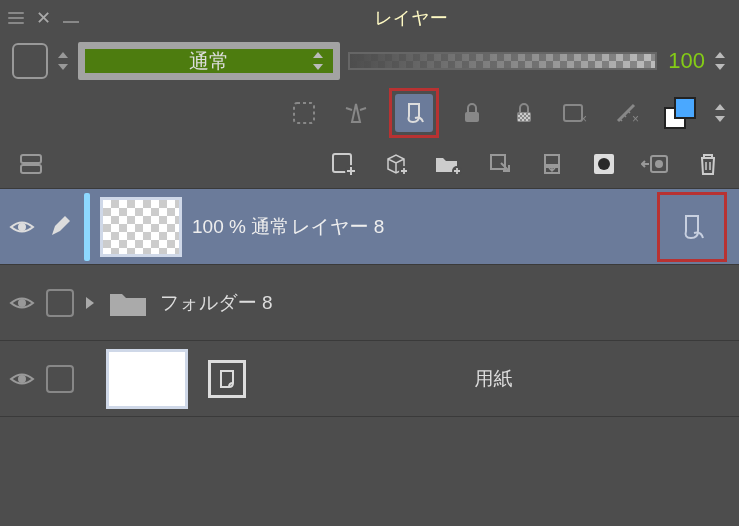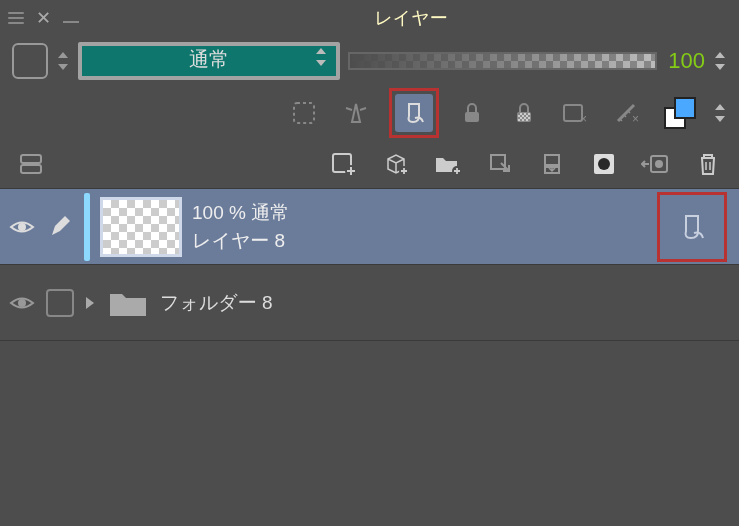--- a/index.html
+++ b/index.html
@@ -7,21 +7,21 @@
 .titlebar{height:36px;display:flex;align-items:center;padding:0 8px;gap:12px}
 .menu-icon{width:16px;height:12px;display:flex;flex-direction:column;justify-content:space-between}
 .menu-icon span{height:2px;background:#888;border-radius:1px}
 .close-x{color:#aaa;font-size:18px;cursor:pointer}
 .minimize{width:16px;height:2px;background:#888;margin-top:8px}
 .title{flex:1;text-align:center;font-size:18px;color:#fef9c3}
 .controls-row{height:50px;display:flex;align-items:center;gap:8px;padding:0 12px}
 .shape-box{width:36px;height:36px;border:2px solid #999;border-radius:6px;background:#4d4d4d}
 .stepper{display:flex;flex-direction:column;gap:2px}
 .stepper svg{display:block}
-.blend-dropdown{flex:0 0 262px;height:38px;background:#0f766e;border:4px solid #a3a3a3;border-radius:2px;display:flex;justify-content:center;position:relative;font-size:20px;color:#ddd}
+.blend-dropdown{flex:0 0 262px;height:38px;background:#4d7c0f;border:7px solid #a3a3a3;border-radius:2px;display:flex;align-items:center;justify-content:center;position:relative;font-size:20px;color:#ddd}
 .blend-dropdown .stepper{position:absolute;right:8px}
 .opacity-slider{flex:1;height:18px;background:repeating-conic-gradient(#888 0 25%,#bbb 0 50%) 0 0/14px 14px;border:2px solid #666;position:relative}
 .opacity-slider::after{content:'';position:absolute;left:0;top:0;bottom:0;width:99%;background:linear-gradient(to right,#4d4d4d,transparent)}
 .opacity-val{font-size:22px;color:#84cc16;min-width:40px;text-align:right}
 .toolbar-row{height:54px;display:flex;align-items:center;justify-content:flex-end;gap:14px;padding:0 12px}
 .tool-btn{width:38px;height:38px;display:flex;align-items:center;justify-content:center;color:#888;border-radius:3px}
 .tool-btn.active{background:#6b7b9a;color:#ddd}
 .red-box{border:3px solid #b83232;padding:3px}
 .color-swatch{position:relative;width:32px;height:32px}
 .color-swatch .front{position:absolute;width:22px;height:22px;background:#4aa8ff;border:2px solid #222;top:0;right:0}
@@ -31,21 +31,21 @@
 .layer-list{border-top:1px solid #3a3a3a}
 .layer{display:flex;align-items:center;height:76px;border-bottom:1px solid #3a3a3a;padding:0 8px;gap:10px}
 .layer.selected{background:#6b7b9a}
 .eye{width:28px;color:#999;display:flex;justify-content:center}
 .layer.selected .eye{color:#ddd}
 .pencil-box,.checkbox{width:28px;height:28px;border:2px solid #888;border-radius:4px;display:flex;align-items:center;justify-content:center}
 .pencil-box{border:none}
 .sel-bar{width:6px;height:68px;background:#8dd8ff;border-radius:2px}
 .thumb{width:82px;height:60px;border:3px solid #cfd8e8;background:repeating-conic-gradient(#ccc 0 25%,#fff 0 50%) 0 0/16px 16px}
 .thumb.white{background:#fff}
-.layer-text{display:flex;flex-direction:column;gap:2px;font-size:19px;color:#eee;flex:1}
+.layer-text{display:flex;gap:2px;font-size:19px;color:#eee;flex:1}
 .layer:not(.selected) .layer-text{color:#ddd}
 .folder-icon{color:#aaa}
 .expand{color:#aaa;font-size:14px}
 .paper-icon{width:38px;height:38px;border:3px solid #ddd;display:flex;align-items:center;justify-content:center;color:#ddd;margin-left:10px}
 .right-badge{margin-left:auto;margin-right:4px}
 svg{display:block}
 </style>
 </head>
 <body>
 
@@ -268,14 +268,34 @@
     <div class="folder-icon">
         <svg width="44" height="36">
           <path d="M4 9 L16 9 L20 13 L40 13 L40 31 L4 31 Z" fill="#aaa"></path>
         </svg>
       </div>
     <div class="layer-text">
       <span>フォルダー 8</span>
     </div>
   </div>
 
+  <div class="layer">
+    <div class="eye">
+        <svg width="26" height="18">
+          <path d="M2 9 Q13 0 24 9 Q13 18 2 9 Z" fill="none" stroke="currentColor" stroke-width="2"></path>
+          <circle cx="13" cy="9" r="4" fill="currentColor"></circle>
+        </svg>
+      </div>
+    <div class="checkbox"></div>
+    <div style="width:12px"></div>
+    <div class="thumb white"></div>
+    <div class="paper-icon">
+        <svg width="20" height="20">
+          <path d="M4 2 H16 V14 Q16 18 12 18 H4 Z" fill="none" stroke="#ddd" stroke-width="2"></path>
+          <path d="M12 18 Q12 14 16 14" stroke="#ddd" stroke-width="2" fill="none"></path>
+        </svg>
+      </div>
+    <div class="layer-text" style="justify-content:center">
+      <span>用紙</span>
+    </div>
+  </div>
 
 </div>
 
 </body></html>

